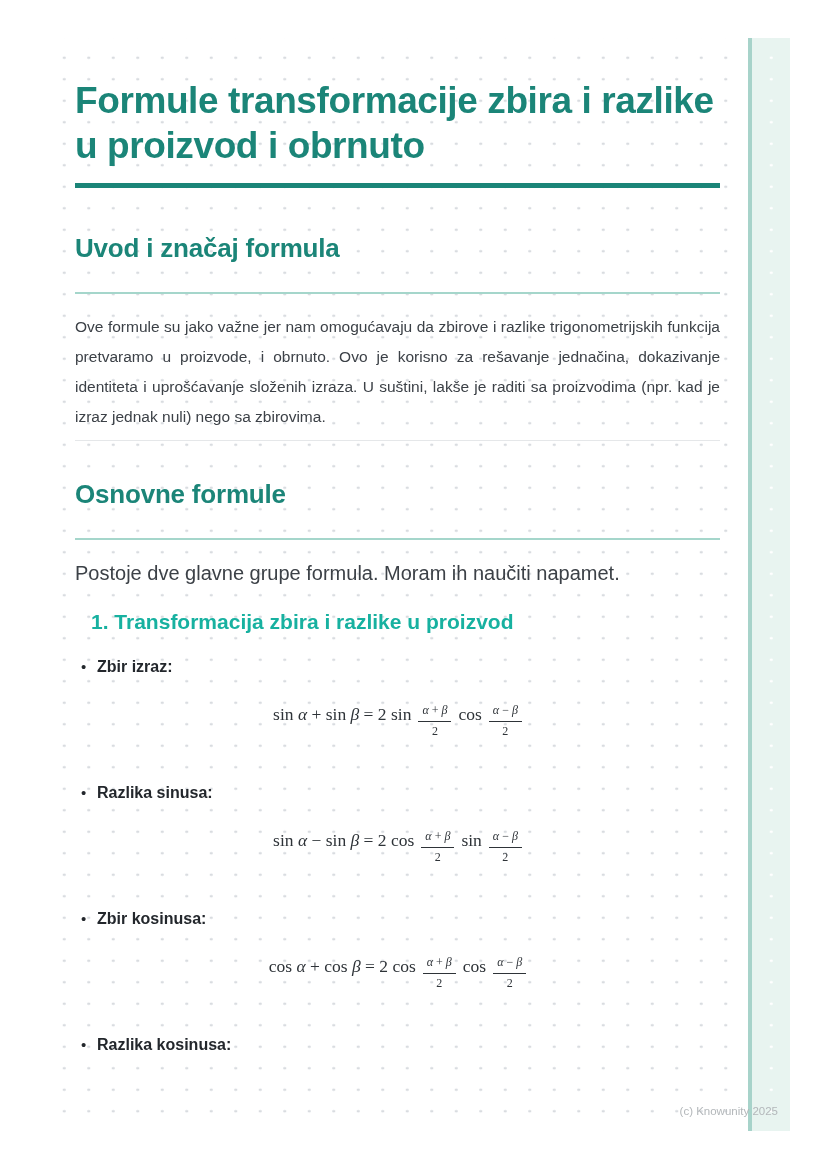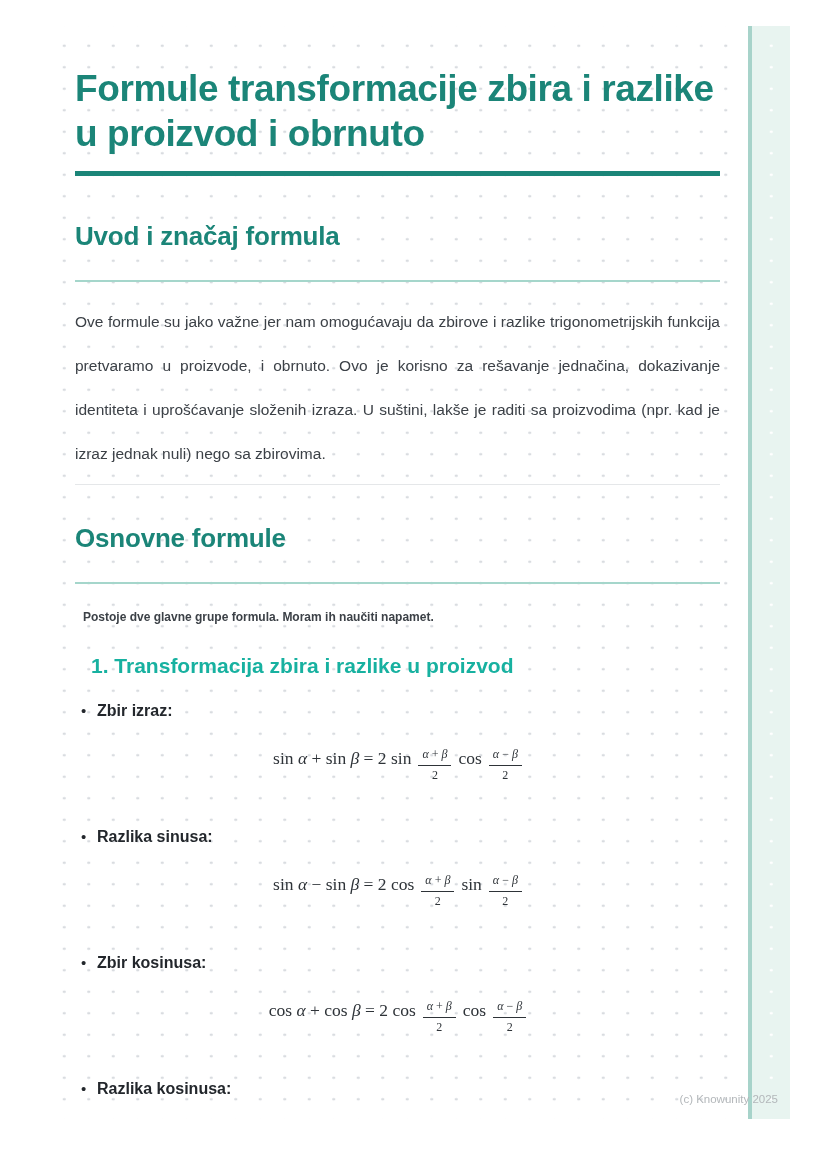--- a/index.html
+++ b/index.html
@@ -4,21 +4,21 @@
 <style>
   html,body{margin:0;padding:0;}
   body{
     width:828px;height:1171px;
     background:#ffffff;
     font-family:"Liberation Sans",sans-serif;
     position:relative;
     overflow:hidden;
   }
   .paper{
-    position:absolute;left:45px;top:26px;width:745px;height:1093px;
+    position:absolute;left:45px;top:38px;width:745px;height:1093px;
     background-color:#ffffff;
     background-image:radial-gradient(circle,#d9dce0 1.1px,transparent 1.6px);
     background-size:24.5px 21.5px;
     background-position:7px 9px;
   }
   .stripe{
     position:absolute;right:0;top:0;bottom:0;width:38px;
     background-color:#e8f4f0;
     background-image:radial-gradient(circle,#ffffff 1.1px,transparent 1.6px);
     background-size:24.5px 21.5px;
@@ -44,29 +44,28 @@
     margin:0;margin-top:45px;
     font-size:26px;line-height:31px;
     color:#1b8578;font-weight:bold;
     letter-spacing:-0.2px;
     padding-bottom:28px;
     border-bottom:2px solid #a5d6cb;
   }
   h2.section.second{margin-top:38px;}
   p.body-text{
     margin:0;margin-top:18px;
-    font-size:15.5px;line-height:44px;
+    font-size:15.5px;line-height:30px;
     color:#3c4147;
     text-align:justify;
   }
   p.plain{
-    margin:8px;margin-top:20px;
-    font-size:12px;line-height:26px;
+    margin:0;margin-top:20px;
+    font-size:20px;line-height:26px;
     color:#3c4147;
-    font-weight:bold;
   }
   .divider{height:1px;background:#e5e7e9;margin-top:8px;border:none;}
   h3.subsection{
     margin:16px;margin-top:22px;
     font-size:21px;line-height:28px;
     color:#17b1a0;font-weight:bold;
   }
   .bullet{
     display:flex;align-items:baseline;
     margin-top:20px;

